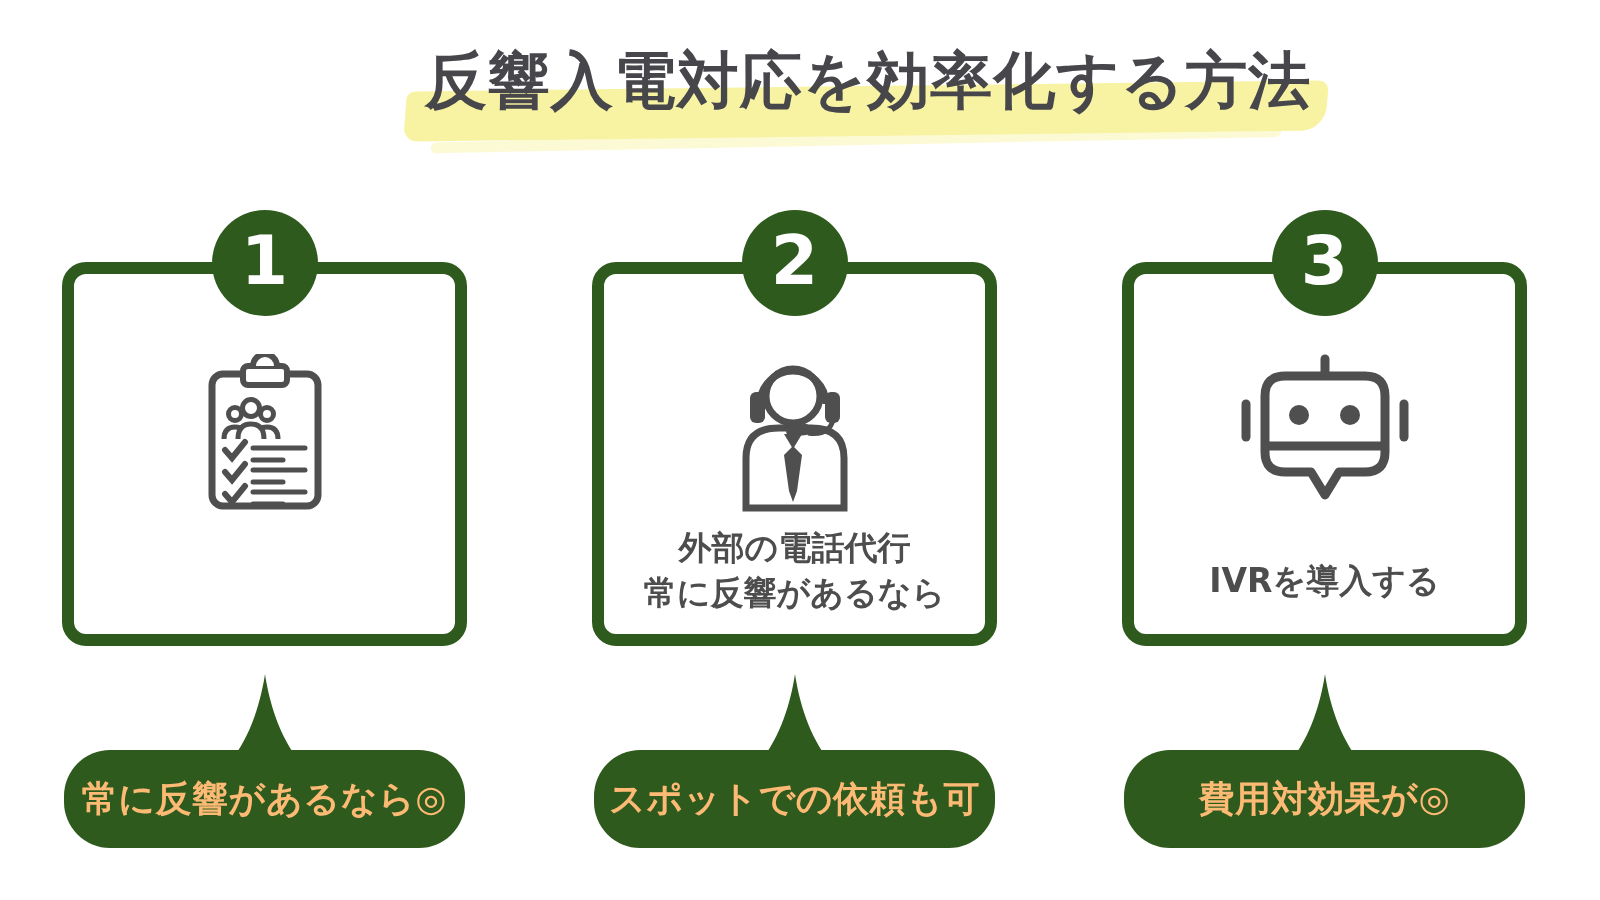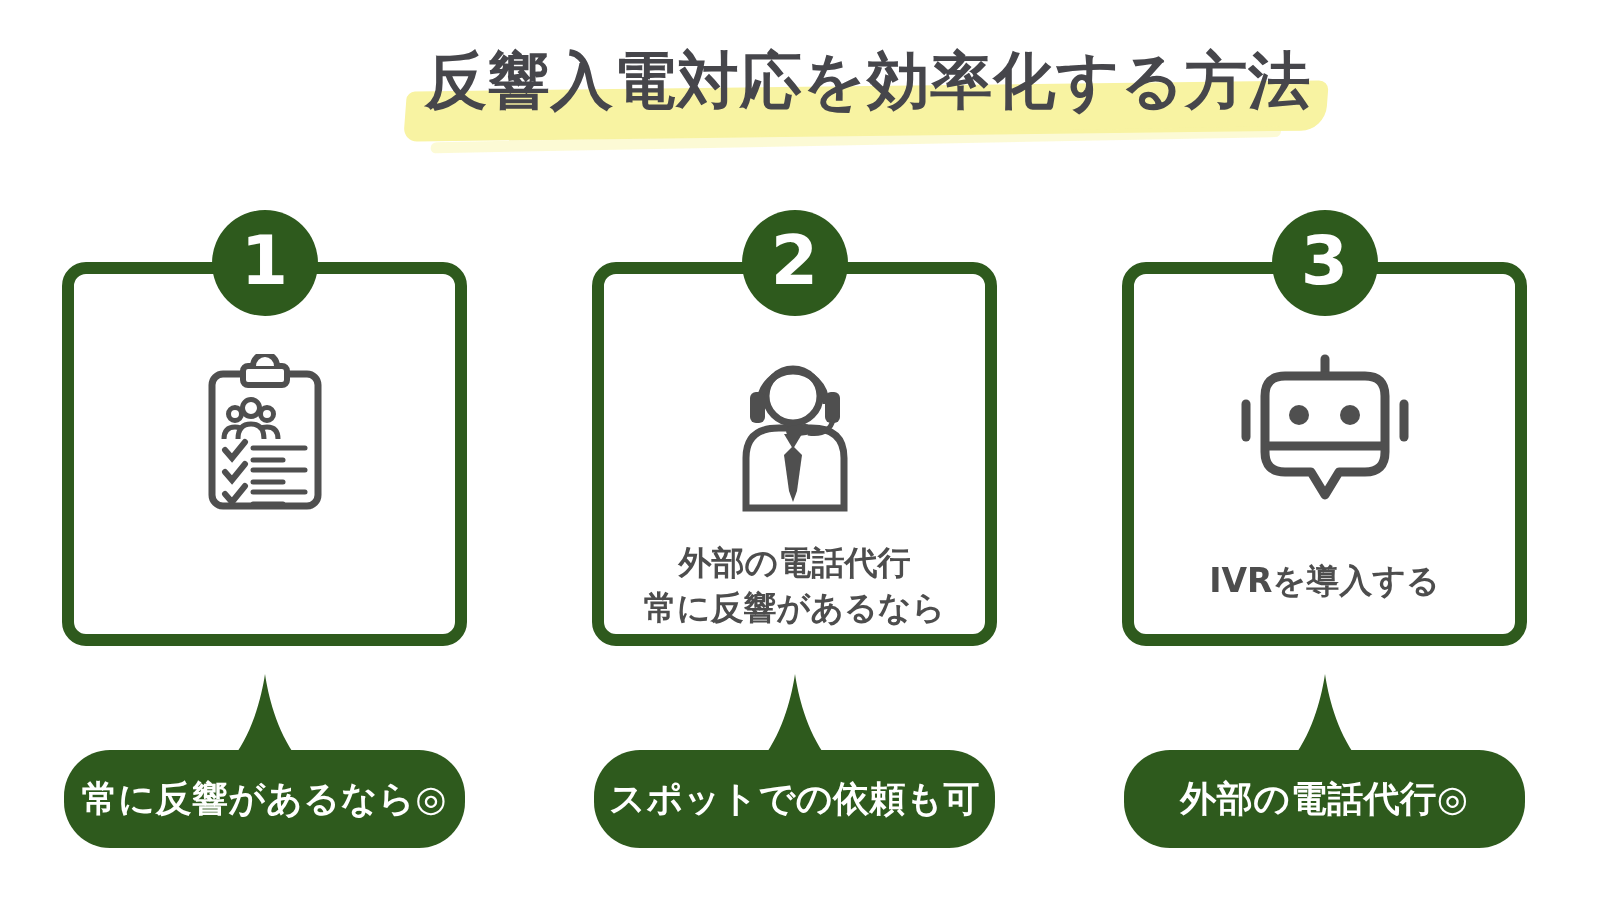--- a/index.html
+++ b/index.html
@@ -109,21 +109,21 @@
     position: absolute;
     left: 0;
     right: 0;
     bottom: 30px;
     text-align: center;
     font-size: 33px;
     font-weight: 700;
     color: #4d4d4d;
     line-height: 1.38;
   }
-  .card-label.two-line { bottom: 3px; }
+  .card-label.two-line { bottom: 18px; }
 
   
   .bubble {
     position: absolute;
     top: 672px;
     width: 405px;
     height: 182px;
   }
   .bubble-1 { left: 62px; }
   .bubble-2 { left: 592px; }
@@ -143,21 +143,21 @@
     right: 2px;
     top: 78px;
     height: 98px;
     background: #2e5a1d;
     border-radius: 46px;
     display: flex;
     align-items: center;
     justify-content: center;
   }
   .bubble-pill span {
-    color: #ffffff;
+    color: #fdba74;
     font-size: 36px;
     font-weight: 700;
     letter-spacing: 0.5px;
     white-space: nowrap;
   }
 
   .icon-svg { display: block; }
 </style>
 </head>
 <body>
@@ -266,17 +266,17 @@
     <div class="bubble-pill">
       <span>スポットでの依頼も可</span>
     </div>
   </section>
 
   <section class="bubble bubble-3">
     <svg class="bubble-pointer" viewBox="0 0 76 86">
       <path d="M38 2 C35 22 27 58 6 86 L70 86 C49 58 41 22 38 2 Z" fill="#2e5a1d"></path>
     </svg>
     <div class="bubble-pill">
-      <span>外部の電話代行◎</span>
+      <span>費用対効果が◎</span>
     </div>
   </section>
 
 </div>
 
 </body></html>

